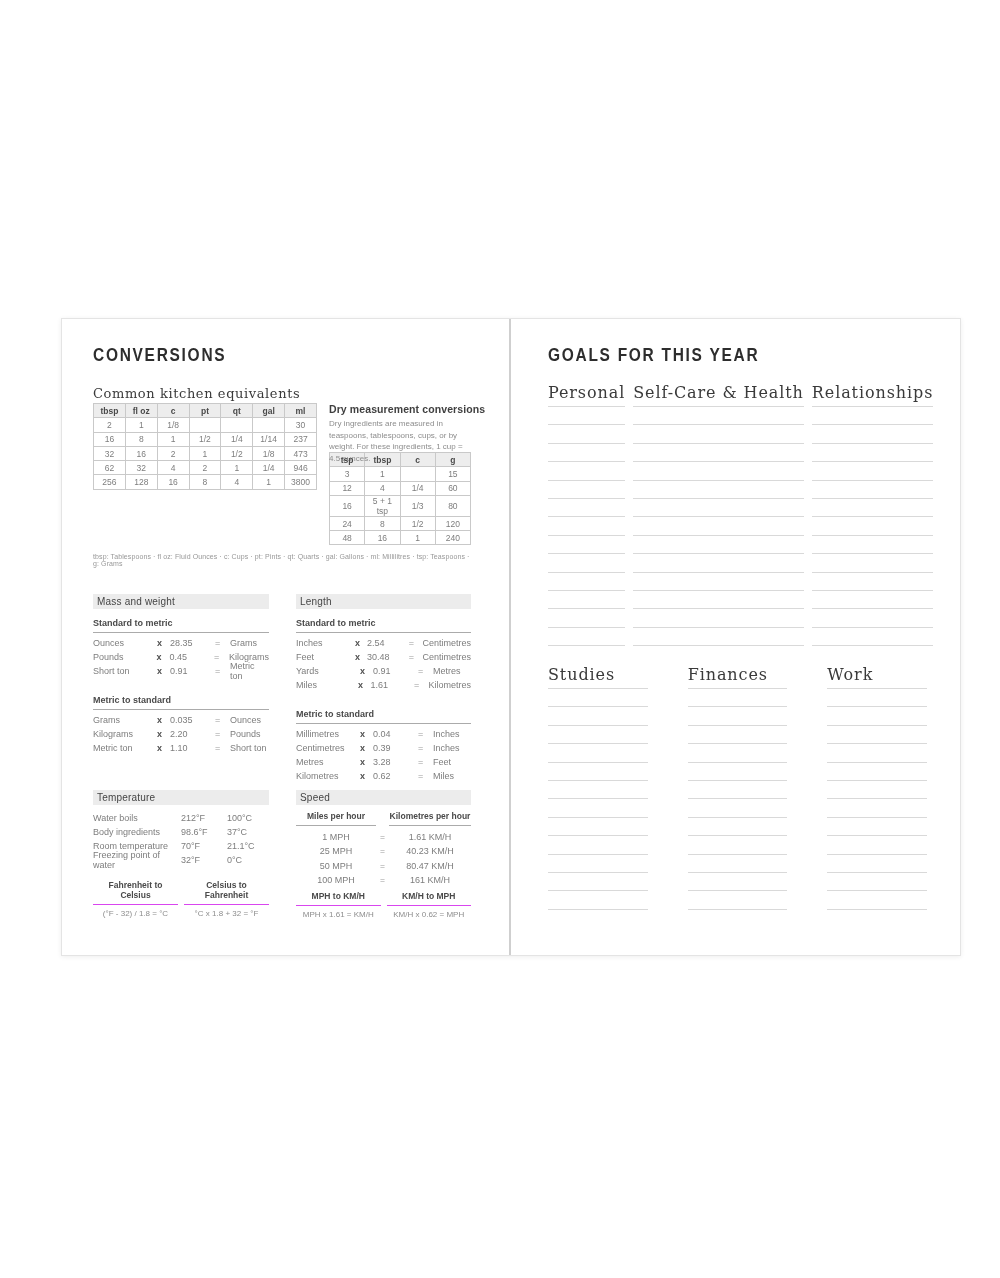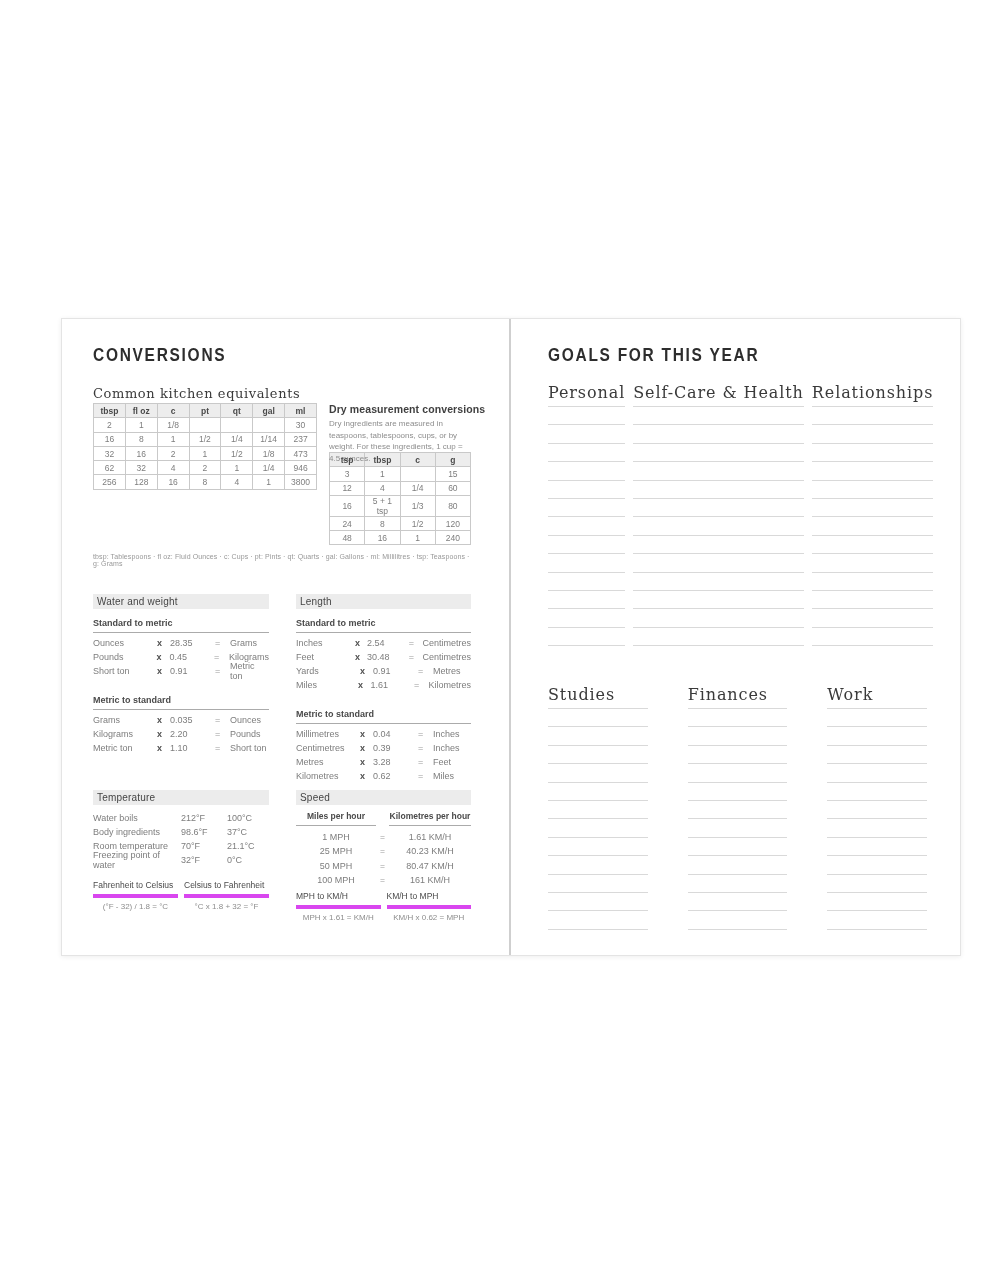--- a/index.html
+++ b/index.html
@@ -110,29 +110,29 @@
   .speed-head-row .sp-eq { border-bottom: none; }
   .speed-rows { margin-top: 3px; }
   .speed-row { height: 14.5px; font-size: 9px; color: #7d7d7d; }
 
   
   .converters { display: flex; gap: 6px; }
   .converters-temp { margin-top: 13px; }
   .converters-speed { margin-top: 4px; }
   .mini-col { flex: 1; }
   .mini-head {
-    font-size: 8.5px; font-weight: 400; color: #4a4a4a; text-align: left;
-    padding-bottom: 4px; border-bottom: 4px solid #d946ef;
+    font-size: 8.5px; font-weight: 700; color: #4a4a4a; text-align: center;
+    padding-bottom: 4px; border-bottom: 1px solid #d946ef;
   }
   .mini-formula { font-size: 8px; color: #8d8d8d; text-align: center; padding-top: 4px; }
 
   
   .goal-grid { display: grid; grid-template-columns: 1fr 1fr 1fr; column-gap: 8px; }
   .goal-grid-top { margin-top: 17px; }
-  .goal-grid-bottom { margin-top: 39px; gap: 40px; }
+  .goal-grid-bottom { margin-top: 19px; gap: 40px; }
   .goal-col-header {
     font-family: "DejaVu Serif", serif;
     font-size: 16px; color: #3a3a3a; letter-spacing: 0.9px;
     height: 16px; white-space: nowrap;
   }
   .rules { }
   .rule { height: 18.4px; border-bottom: 1px solid #d9d9d9; }
   .rules .rule:first-child { height: 8px; }
 </style>
 </head>
@@ -276,21 +276,21 @@
       <div class="footnote">tbsp: Tablespoons  ·  fl oz: Fluid Ounces  ·  c: Cups  ·  pt: Pints  ·  qt: Quarts  ·  gal: Gallons  ·  ml: Millilitres  ·  tsp: Teaspoons  ·  g: Grams</div>
     </div>
 
     
     <div class="charts">
 
       <div class="charts-cols">
 
         <div class="ccol-left">
           <div class="charts-upper">
-            <div class="bar-header">Water and weight</div>
+            <div class="bar-header">Mass and weight</div>
             <div class="sub-head">Standard to metric</div>
             <div class="conv-rows">
 
                 <div class="conv-row">
                   <span class="c-label">Ounces</span>
                   <span class="c-op">x</span>
                   <span class="c-val">28.35</span>
                   <span class="c-eq">=</span>
                   <span class="c-res">Grams</span>
                 </div>

